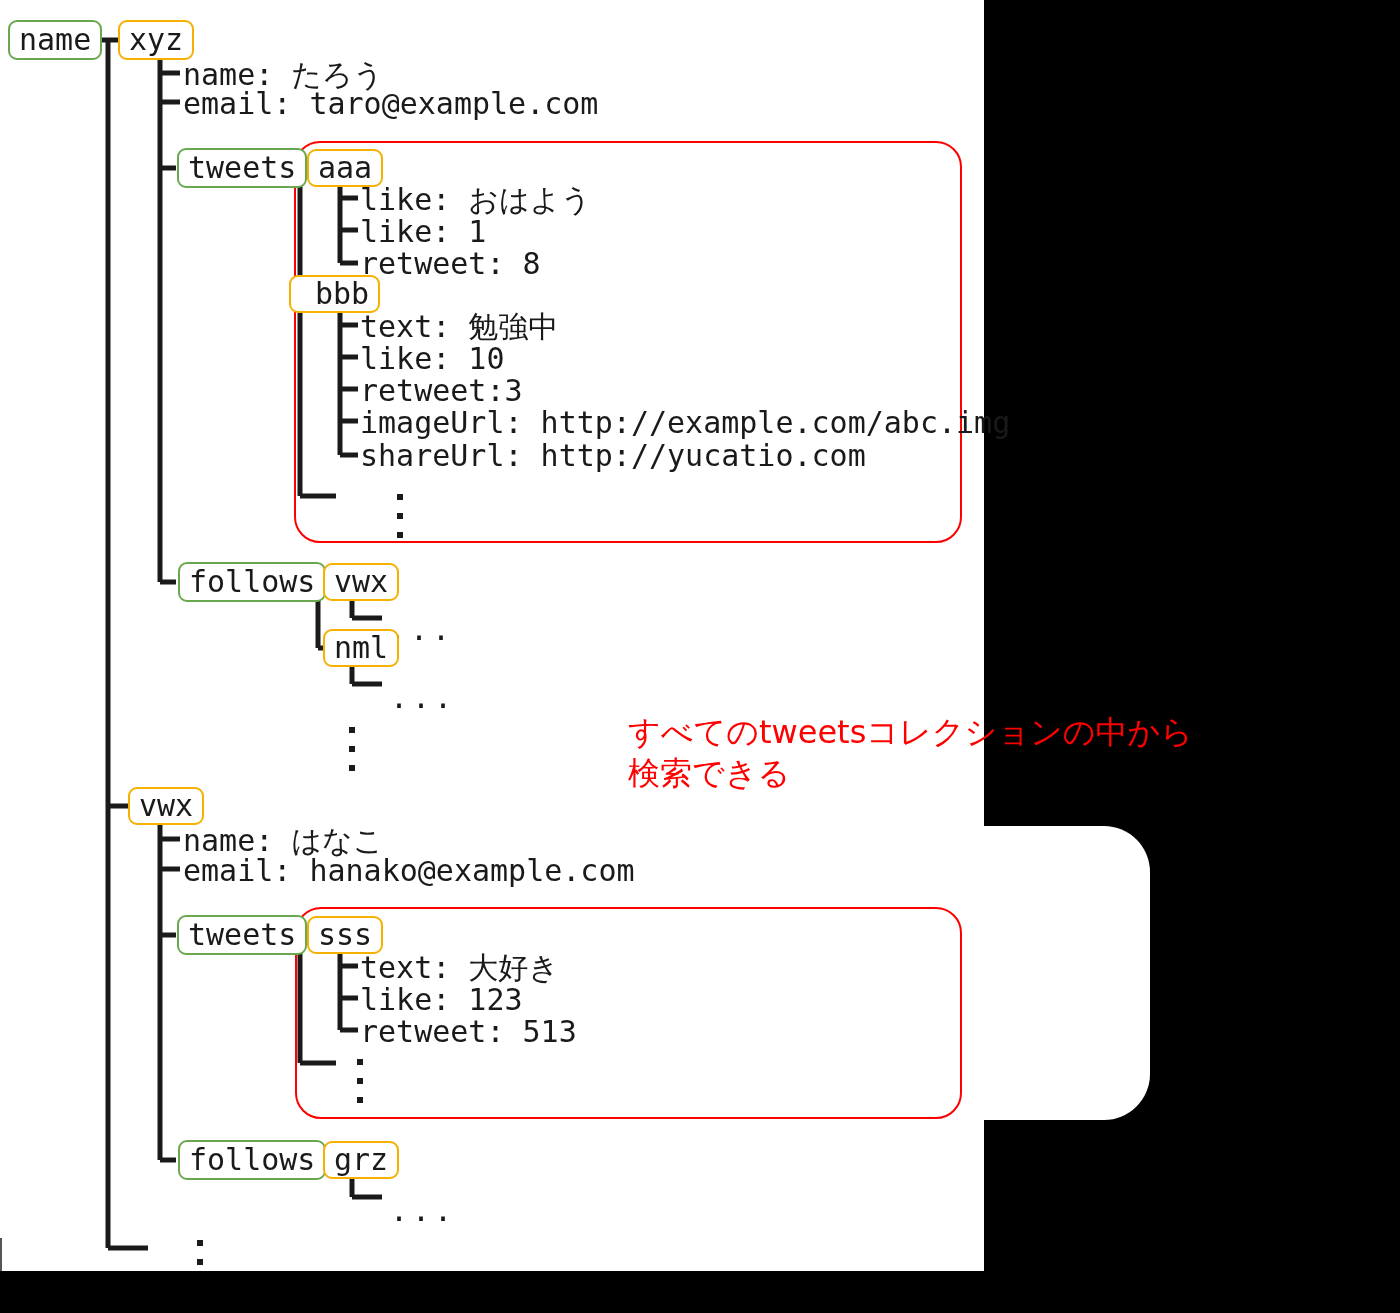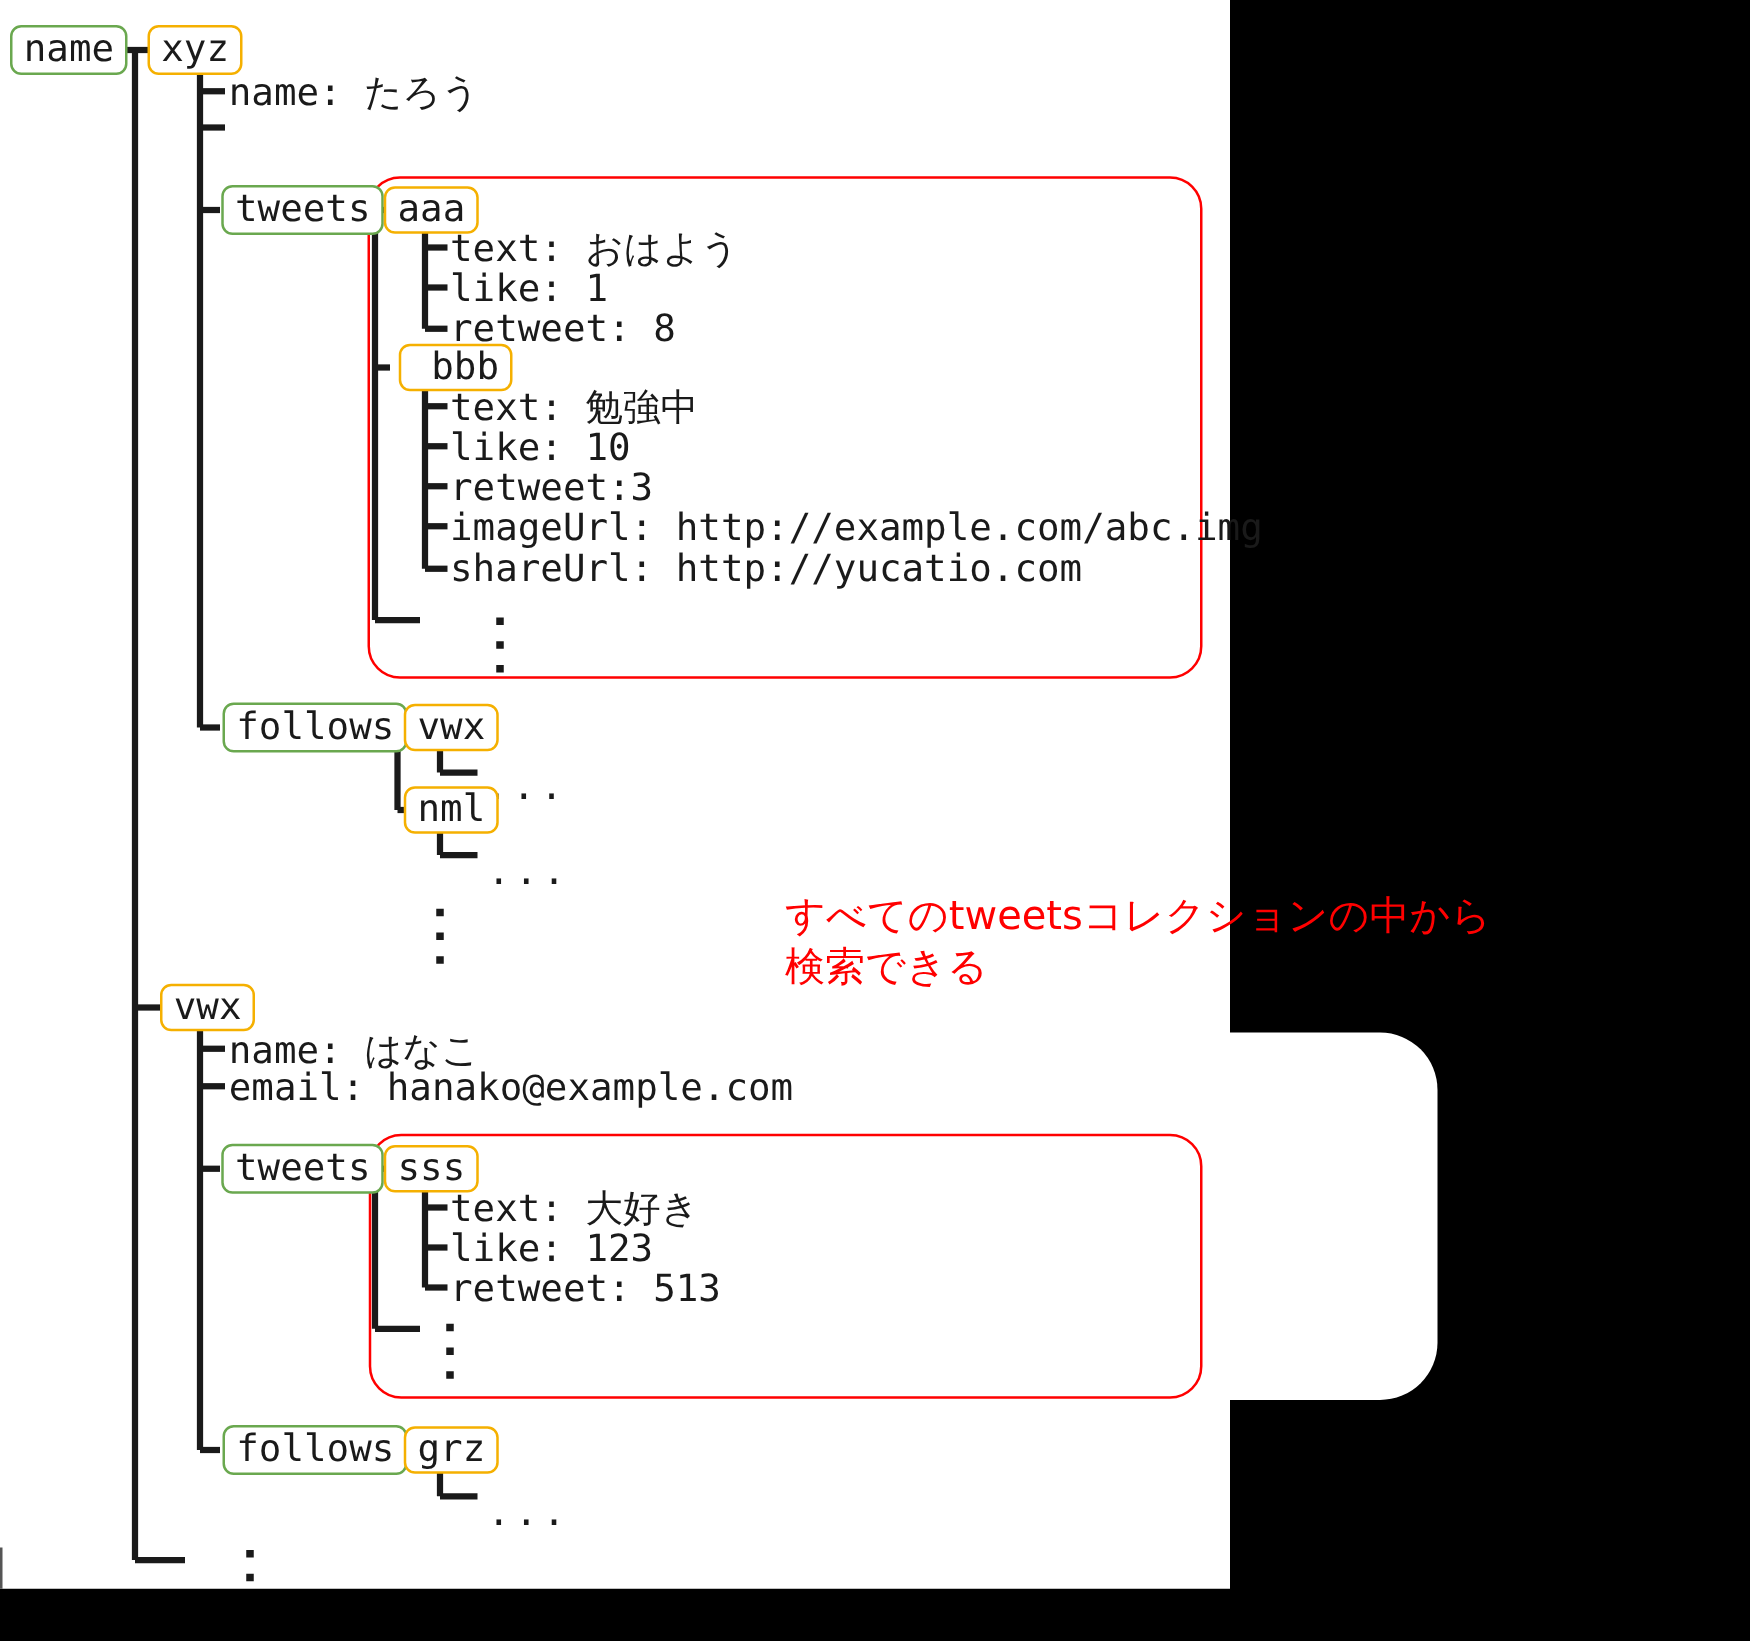--- a/index.html
+++ b/index.html
@@ -156,29 +156,30 @@
     </g>
   </svg>
 
   <div class="redbox" style="left:294px;top:141px;width:668px;height:402px;"></div>
   <div class="redbox" style="left:295px;top:907px;width:667px;height:212px;"></div>
 
   <div class="chip collection" style="left:8px;top:20px;height:40px;">name</div>
 
   <div class="chip doc" style="left:118px;top:20px;height:40px;">xyz</div>
   <div class="field" style="left:183px;top:60px;">name:  たろう</div>
+  <div class="field" style="left:183px;top:89px;">email: taro@example.com</div>
 
   <div class="chip collection" style="left:177px;top:148px;height:40px;">tweets</div>
 
   <div class="chip doc" style="left:307px;top:149px;height:38px;">aaa</div>
-  <div class="field" style="left:360px;top:185px;">text:  おはよう</div>
+  <div class="field" style="left:360px;top:185px;">like:  おはよう</div>
   <div class="field" style="left:360px;top:217px;">like: 1</div>
   <div class="field" style="left:360px;top:249px;">retweet: 8</div>
 
-  <div class="chip doc" style="left:319px;top:275px;height:38px;padding-left:24px;">bbb</div>
+  <div class="chip doc" style="left:289px;top:275px;height:38px;padding-left:24px;">bbb</div>
   <div class="field" style="left:360px;top:312px;">text:  勉強中</div>
   <div class="field" style="left:360px;top:344px;">like: 10</div>
   <div class="field" style="left:360px;top:376px;">retweet:3</div>
   <div class="field" style="left:360px;top:441px;">shareUrl: http://yucatio.com</div>
   <div class="field" style="left:360px;top:408px;">imageUrl: http://example.com/abc.img</div>
 
   <div class="vdot-stack" style="left:397px;top:494px;">
     <i></i>
       <i></i>
       <i></i>

